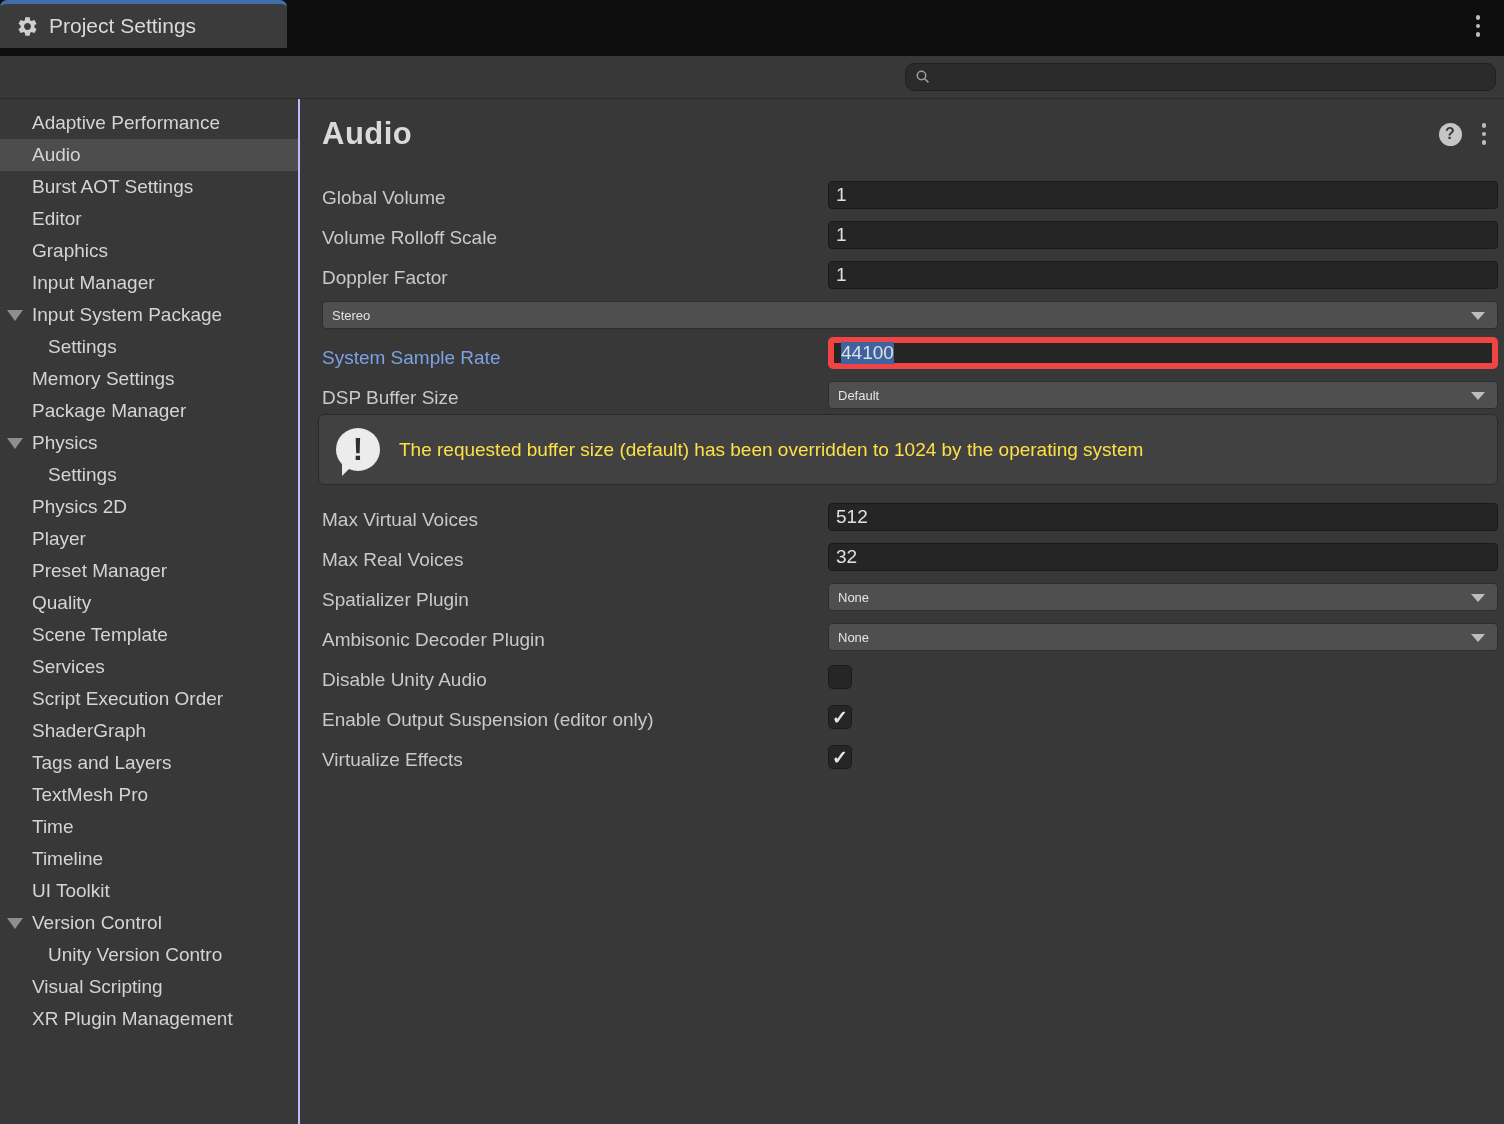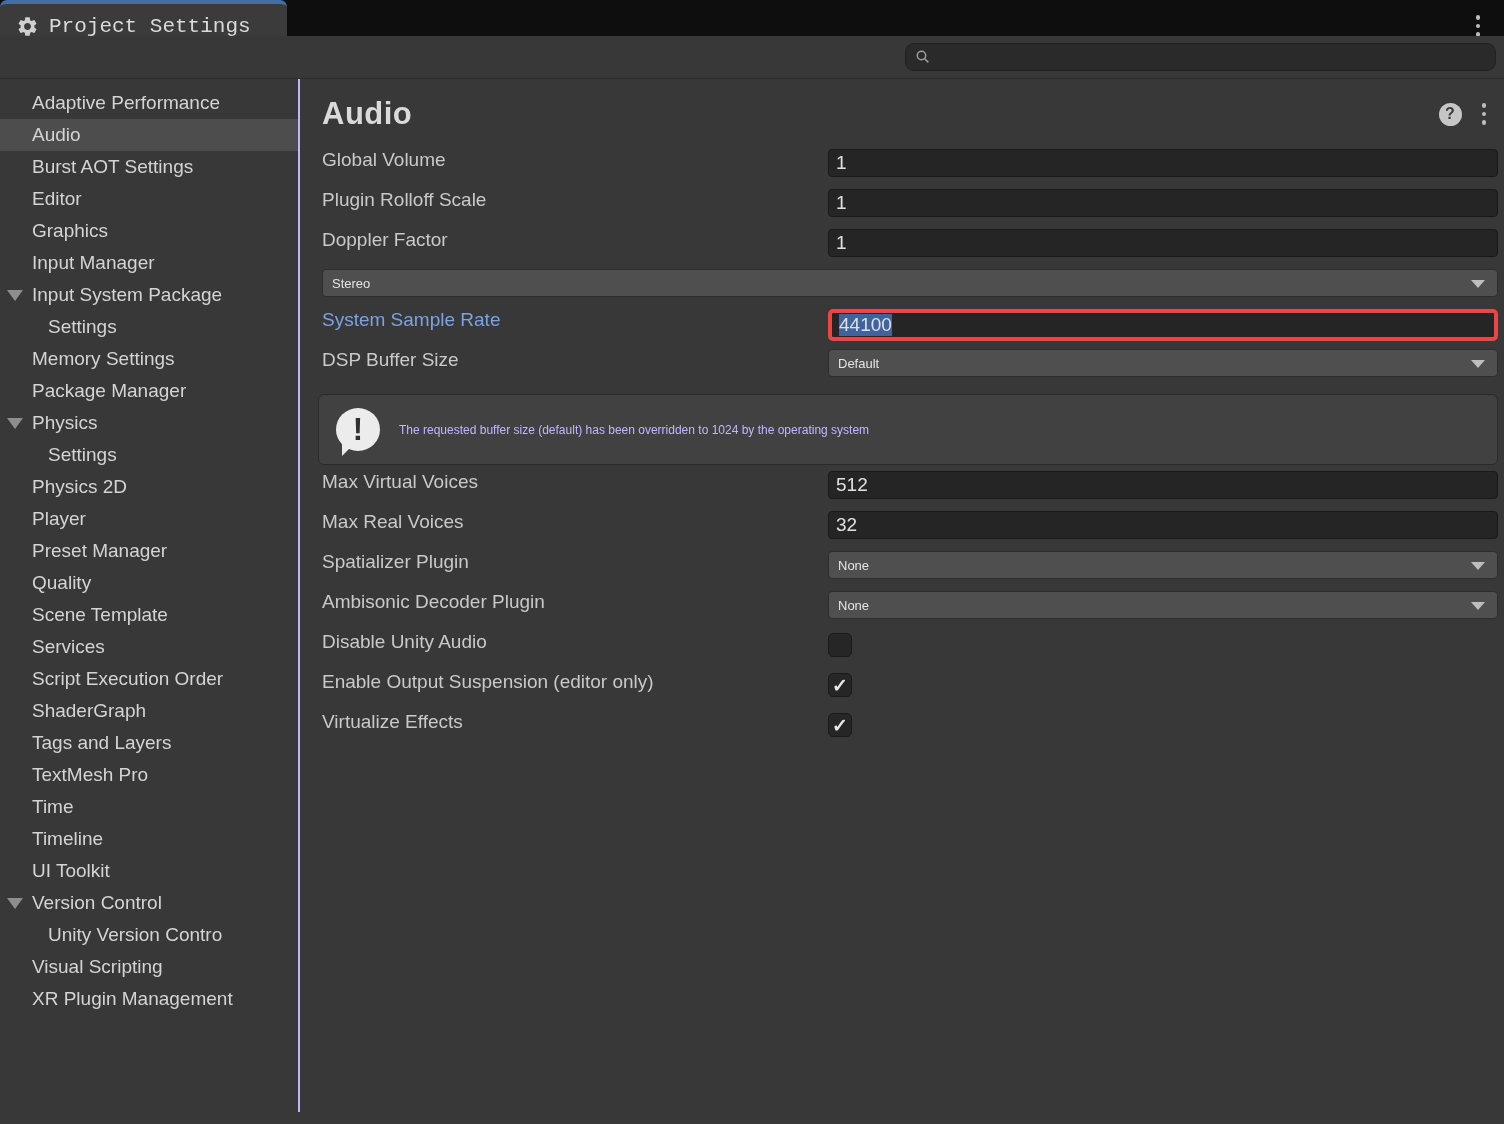--- a/index.html
+++ b/index.html
@@ -3,21 +3,21 @@
 <meta charset="utf-8">
 <style>
   html,body{margin:0;padding:0;background:#000;}
   .window{
     width:1504px;height:1124px;position:relative;overflow:hidden;
     background:#383838;color:#d4d4d4;
     font-family:"Liberation Sans", sans-serif;
     -webkit-font-smoothing:antialiased;
   }
   
-  .tabbar{height:36px;background:#0e0e0e;position:relative;font-family:Liberation Mono, monospace;}
+  .tabbar{height:56px;background:#0e0e0e;position:relative;}
   .tab{
     position:absolute;left:0;top:0;width:287px;height:48px;box-sizing:border-box;
     background:#3b3b3b;border-radius:7px 7px 0 0;border-top:4px solid #406fa8;
     display:flex;align-items:center;gap:10px;padding-left:16px;cursor:pointer;
   }
   .tab-title{font-size:21px;color:#dadada;}
   .kebab{display:flex;flex-direction:column;gap:4px;cursor:pointer;padding:2px;}
   .kebab span{width:4.5px;height:4.5px;border-radius:50%;background:#bdbdbd;}
   .tabbar .kebab{position:absolute;right:22px;top:13px;}
   
@@ -42,26 +42,26 @@
   }
   .main{flex:1;position:relative;overflow:hidden;}
   .main-header{height:70px;display:flex;align-items:center;padding:0 16px 0 22px;}
   .main-title{font-size:31px;font-weight:bold;color:#dadada;flex:1;letter-spacing:.5px;}
   .help-icon{
     width:23px;height:23px;border-radius:50%;background:#c6c6c6;color:#3a3a3a;
     font-weight:bold;font-size:16px;display:flex;align-items:center;justify-content:center;
     margin-right:18px;cursor:pointer;
   }
   
-  .row{height:40px;display:flex;align-items:flex-start;padding-left:22px;padding-right:6px;}
+  .row{height:40px;display:flex;align-items:flex-end;padding-left:22px;padding-right:6px;}
   .row-label{width:506px;flex-shrink:0;font-size:19px;color:#c9c9c9;}
   .row-label.hl{color:#7ba2e2;}
   .field{flex:1;height:28px;box-sizing:border-box;display:flex;align-items:center;}
   .textfield{background:#252525;border:1px solid #191919;border-radius:4px;padding-left:7px;font-size:19px;color:#e0e0e0;}
-  .textfield.focused{height:32px;border:4px solid #ef4444;border-radius:5px;}
+  .textfield.focused{height:32px;border:6px solid #ef4444;border-radius:5px;}
   .textfield .sel{background:#3e639e;}
   .dropdown{background:#4f4f4f;border:1px solid #2d2d2d;border-radius:4px;padding-left:9px;font-size:13px;color:#e4e4e4;position:relative;cursor:pointer;}
   .dd-arrow{
     position:absolute;right:12px;top:10px;width:0;height:0;
     border-left:7px solid transparent;border-right:7px solid transparent;border-top:8px solid #bdbdbd;
   }
   .checkwrap{background:none;border:none;}
   .checkbox{
     width:24px;height:24px;box-sizing:border-box;background:#262626;border:1px solid #1a1a1a;
     border-radius:5px;display:flex;align-items:center;justify-content:center;cursor:pointer;
@@ -75,21 +75,21 @@
   }
   .bubble{position:relative;width:44px;height:43px;flex-shrink:0;}
   .bubble .circle{
     position:relative;z-index:1;width:44px;height:43px;border-radius:50%;background:#ececec;
     display:flex;align-items:center;justify-content:center;color:#2f2f2f;font-size:31px;font-weight:bold;
   }
   .bubble .tail{
     position:absolute;z-index:0;left:6px;bottom:-5px;width:0;height:0;
     border-top:17px solid #ececec;border-right:17px solid transparent;
   }
-  .notice-text{font-size:12px;color:#c4b5fd;}
+  .notice-text{font-size:19px;color:#fde047;}
 </style>
 </head>
 <body>
 
 <div class="window">
 
   <div class="tabbar">
     <div class="tab">
       <span style="display:flex;">
         <svg width="23" height="23" viewBox="0 0 24 24" fill="#cfcfcf">
@@ -224,21 +224,21 @@
       </div>
 
       <div id="rows-a">
           <div class="row">
             <div class="row-label">Global Volume</div>
             <div class="field textfield">
               <span>1</span>
             </div>
           </div>
           <div class="row">
-            <div class="row-label">Plugin Rolloff Scale</div>
+            <div class="row-label">Volume Rolloff Scale</div>
             <div class="field textfield">
               <span>1</span>
             </div>
           </div>
           <div class="row">
             <div class="row-label">Doppler Factor</div>
             <div class="field textfield">
               <span>1</span>
             </div>
           </div>

